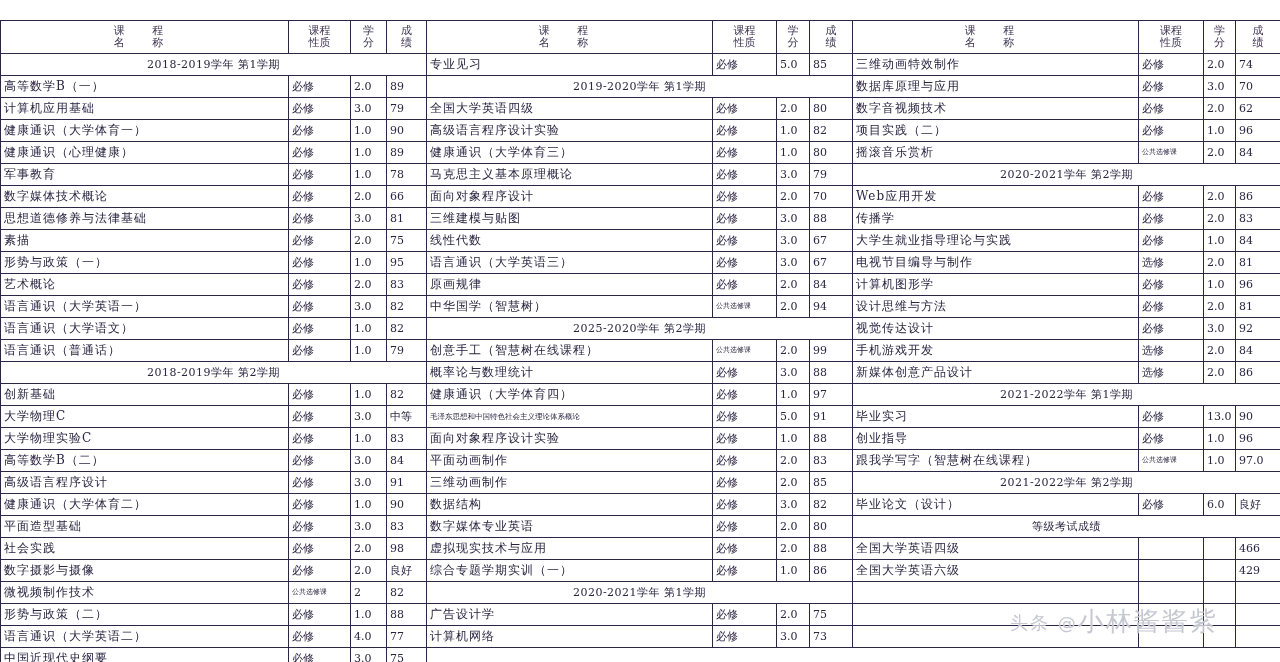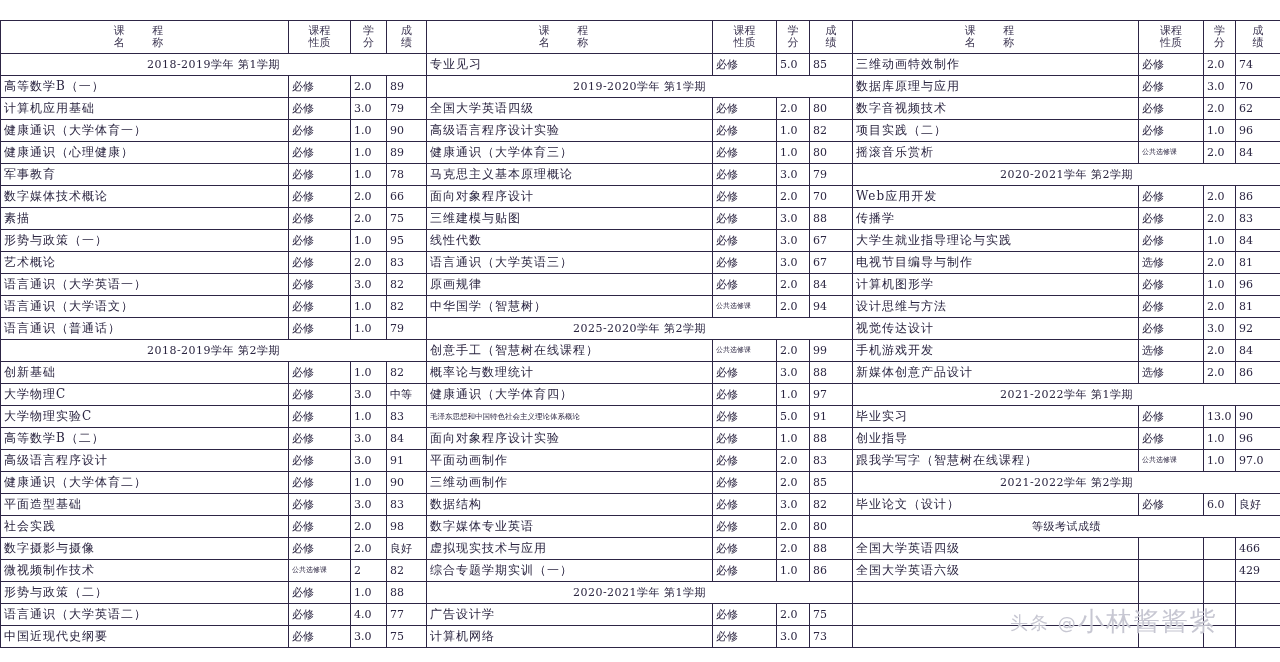--- a/index.html
+++ b/index.html
@@ -89,20 +89,26 @@
             <td class="credit">1.0</td>
             <td class="grade">78</td>
           </tr>
           <tr>
             <td class="name">数字媒体技术概论</td>
             <td class="nature">必修</td>
             <td class="credit">2.0</td>
             <td class="grade">66</td>
           </tr>
           <tr>
+            <td class="name">思想道德修养与法律基础</td>
+            <td class="nature">必修</td>
+            <td class="credit">3.0</td>
+            <td class="grade">81</td>
+          </tr>
+          <tr>
             <td class="name">素描</td>
             <td class="nature">必修</td>
             <td class="credit">2.0</td>
             <td class="grade">75</td>
           </tr>
           <tr>
             <td class="name">形势与政策（一）</td>
             <td class="nature">必修</td>
             <td class="credit">1.0</td>
             <td class="grade">95</td>

